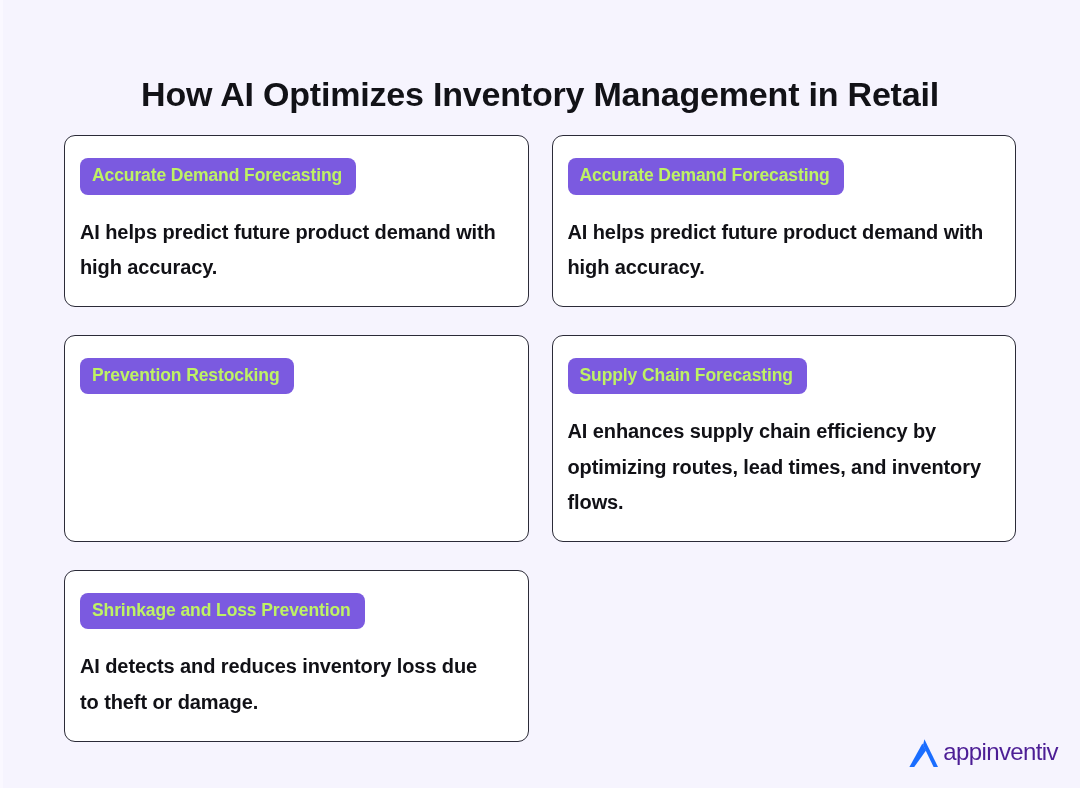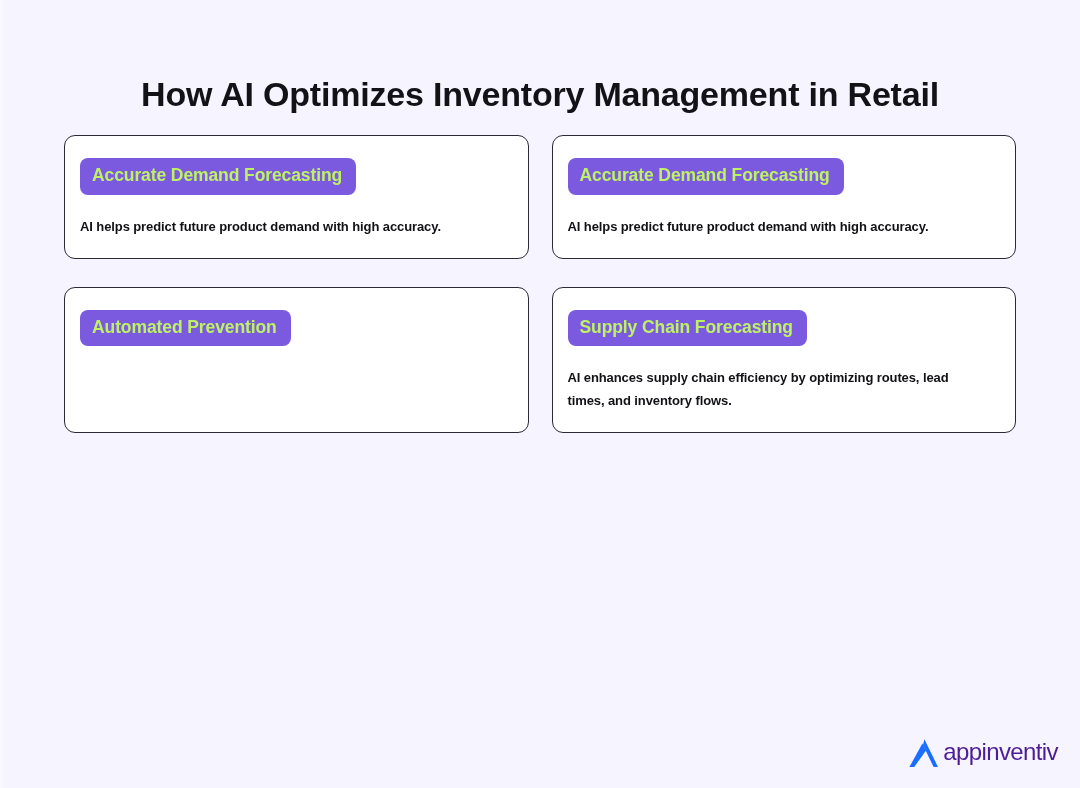--- a/index.html
+++ b/index.html
@@ -64,21 +64,21 @@
     color: #bef264;
     font-size: 17.5px;
     font-weight: bold;
     border-radius: 8px;
     padding: 9px 14px 10px 12px;
     letter-spacing: -0.1px;
     line-height: 1;
   }
   .card-body {
     margin: 20px 0 0 0;
-    font-size: 13px;
+    font-size: 20px;
     font-weight: bold;
     color: #111116;
     line-height: 1.78;
     letter-spacing: -0.1px;
     max-width: 420px;
   }
   .logo {
     position: absolute;
     right: 22px;
     bottom: 18px;
@@ -115,29 +115,33 @@
       <p class="card-body">AI helps predict future product demand with high accuracy.</p>
     </div>
     <div class="card">
       <span class="badge">Accurate Demand Forecasting</span>
       <p class="card-body">AI helps predict future product demand with high accuracy.</p>
     </div>
   </div>
 
   <div class="row">
     <div class="card">
-      <span class="badge">Automated Prevention</span>
+      <span class="badge">Prevention Restocking</span>
     </div>
     <div class="card">
       <span class="badge">Supply Chain Forecasting</span>
       <p class="card-body">AI enhances supply chain efficiency by optimizing routes, lead times, and inventory flows.</p>
     </div>
   </div>
 
   <div class="row">
+    <div class="card">
+      <span class="badge">Shrinkage and Loss Prevention</span>
+      <p class="card-body">AI detects and reduces inventory loss due to theft or damage.</p>
+    </div>
     <div class="card empty"></div>
   </div>
 
 </div>
 
 <div class="logo">
   <svg class="logo-mark" viewBox="0 0 34 34">
     <path d="M17.4 3.2 L31.0 31.0 L26.6 31.0 L16.0 9.0 Z" fill="#1a6dff"></path>
     <path d="M15.4 7.6 L19.0 14.6 L7.2 31.0 L2.4 31.0 Z" fill="#1a6dff"></path>
   </svg>

